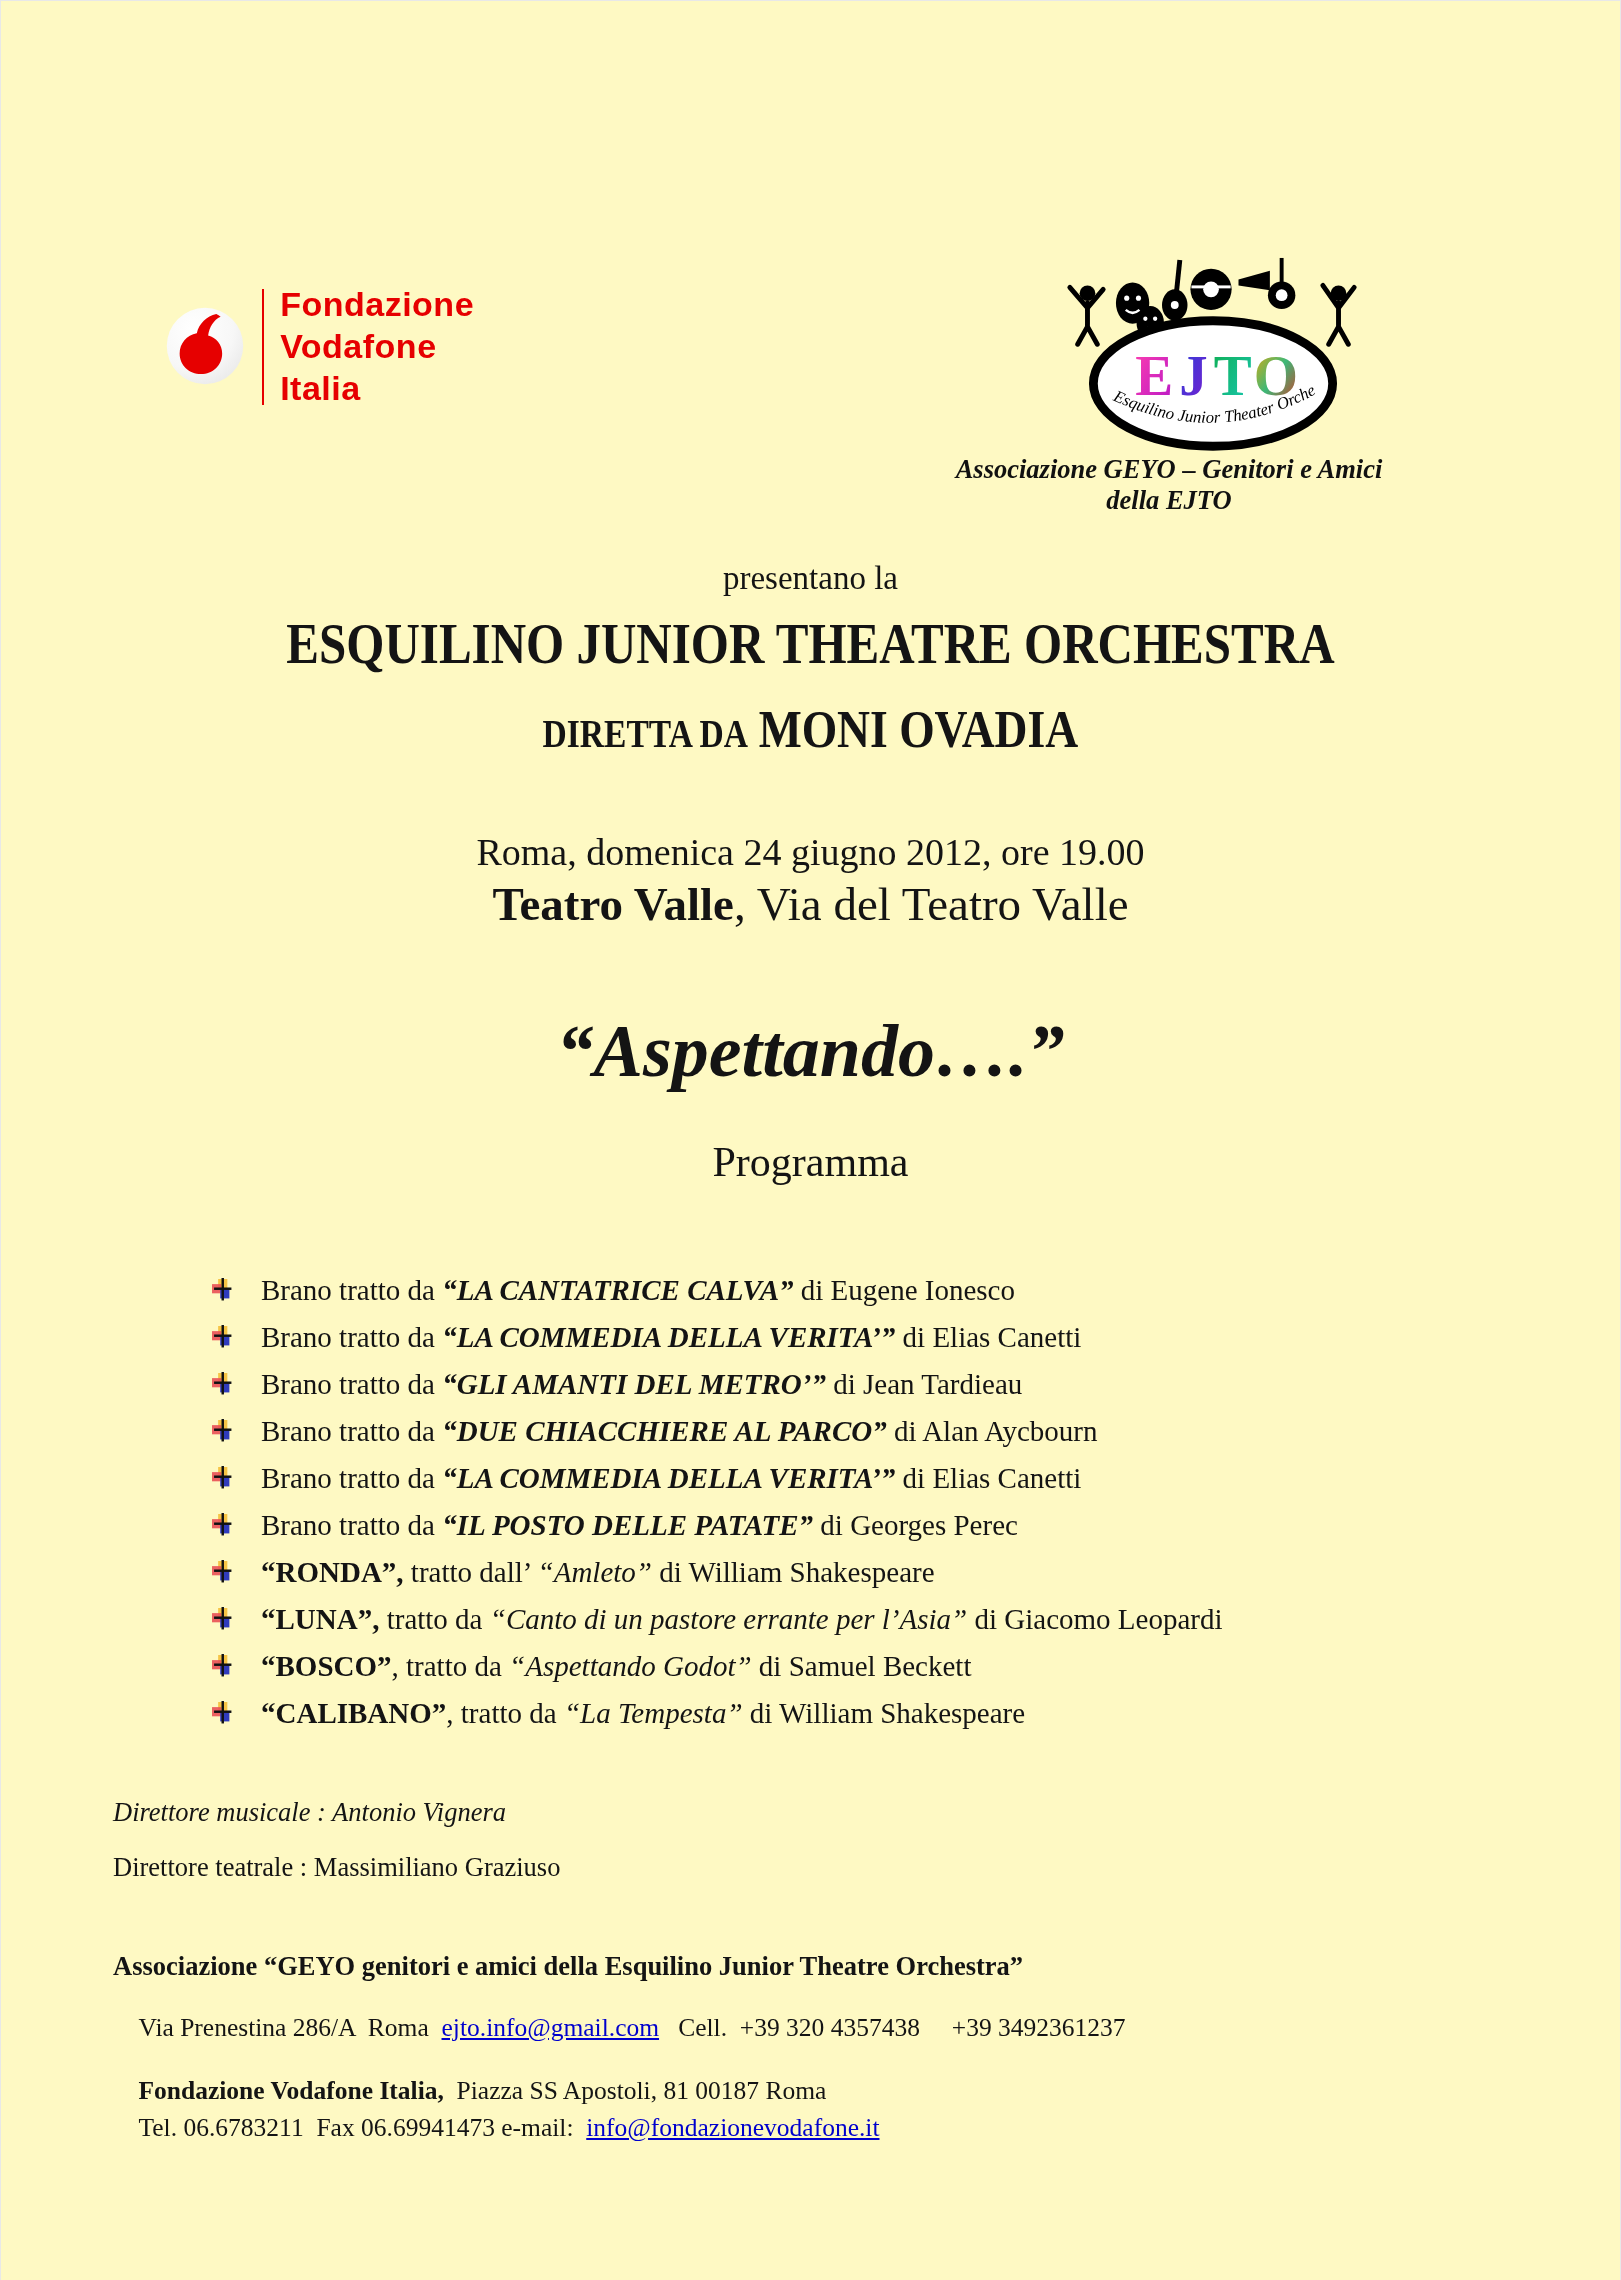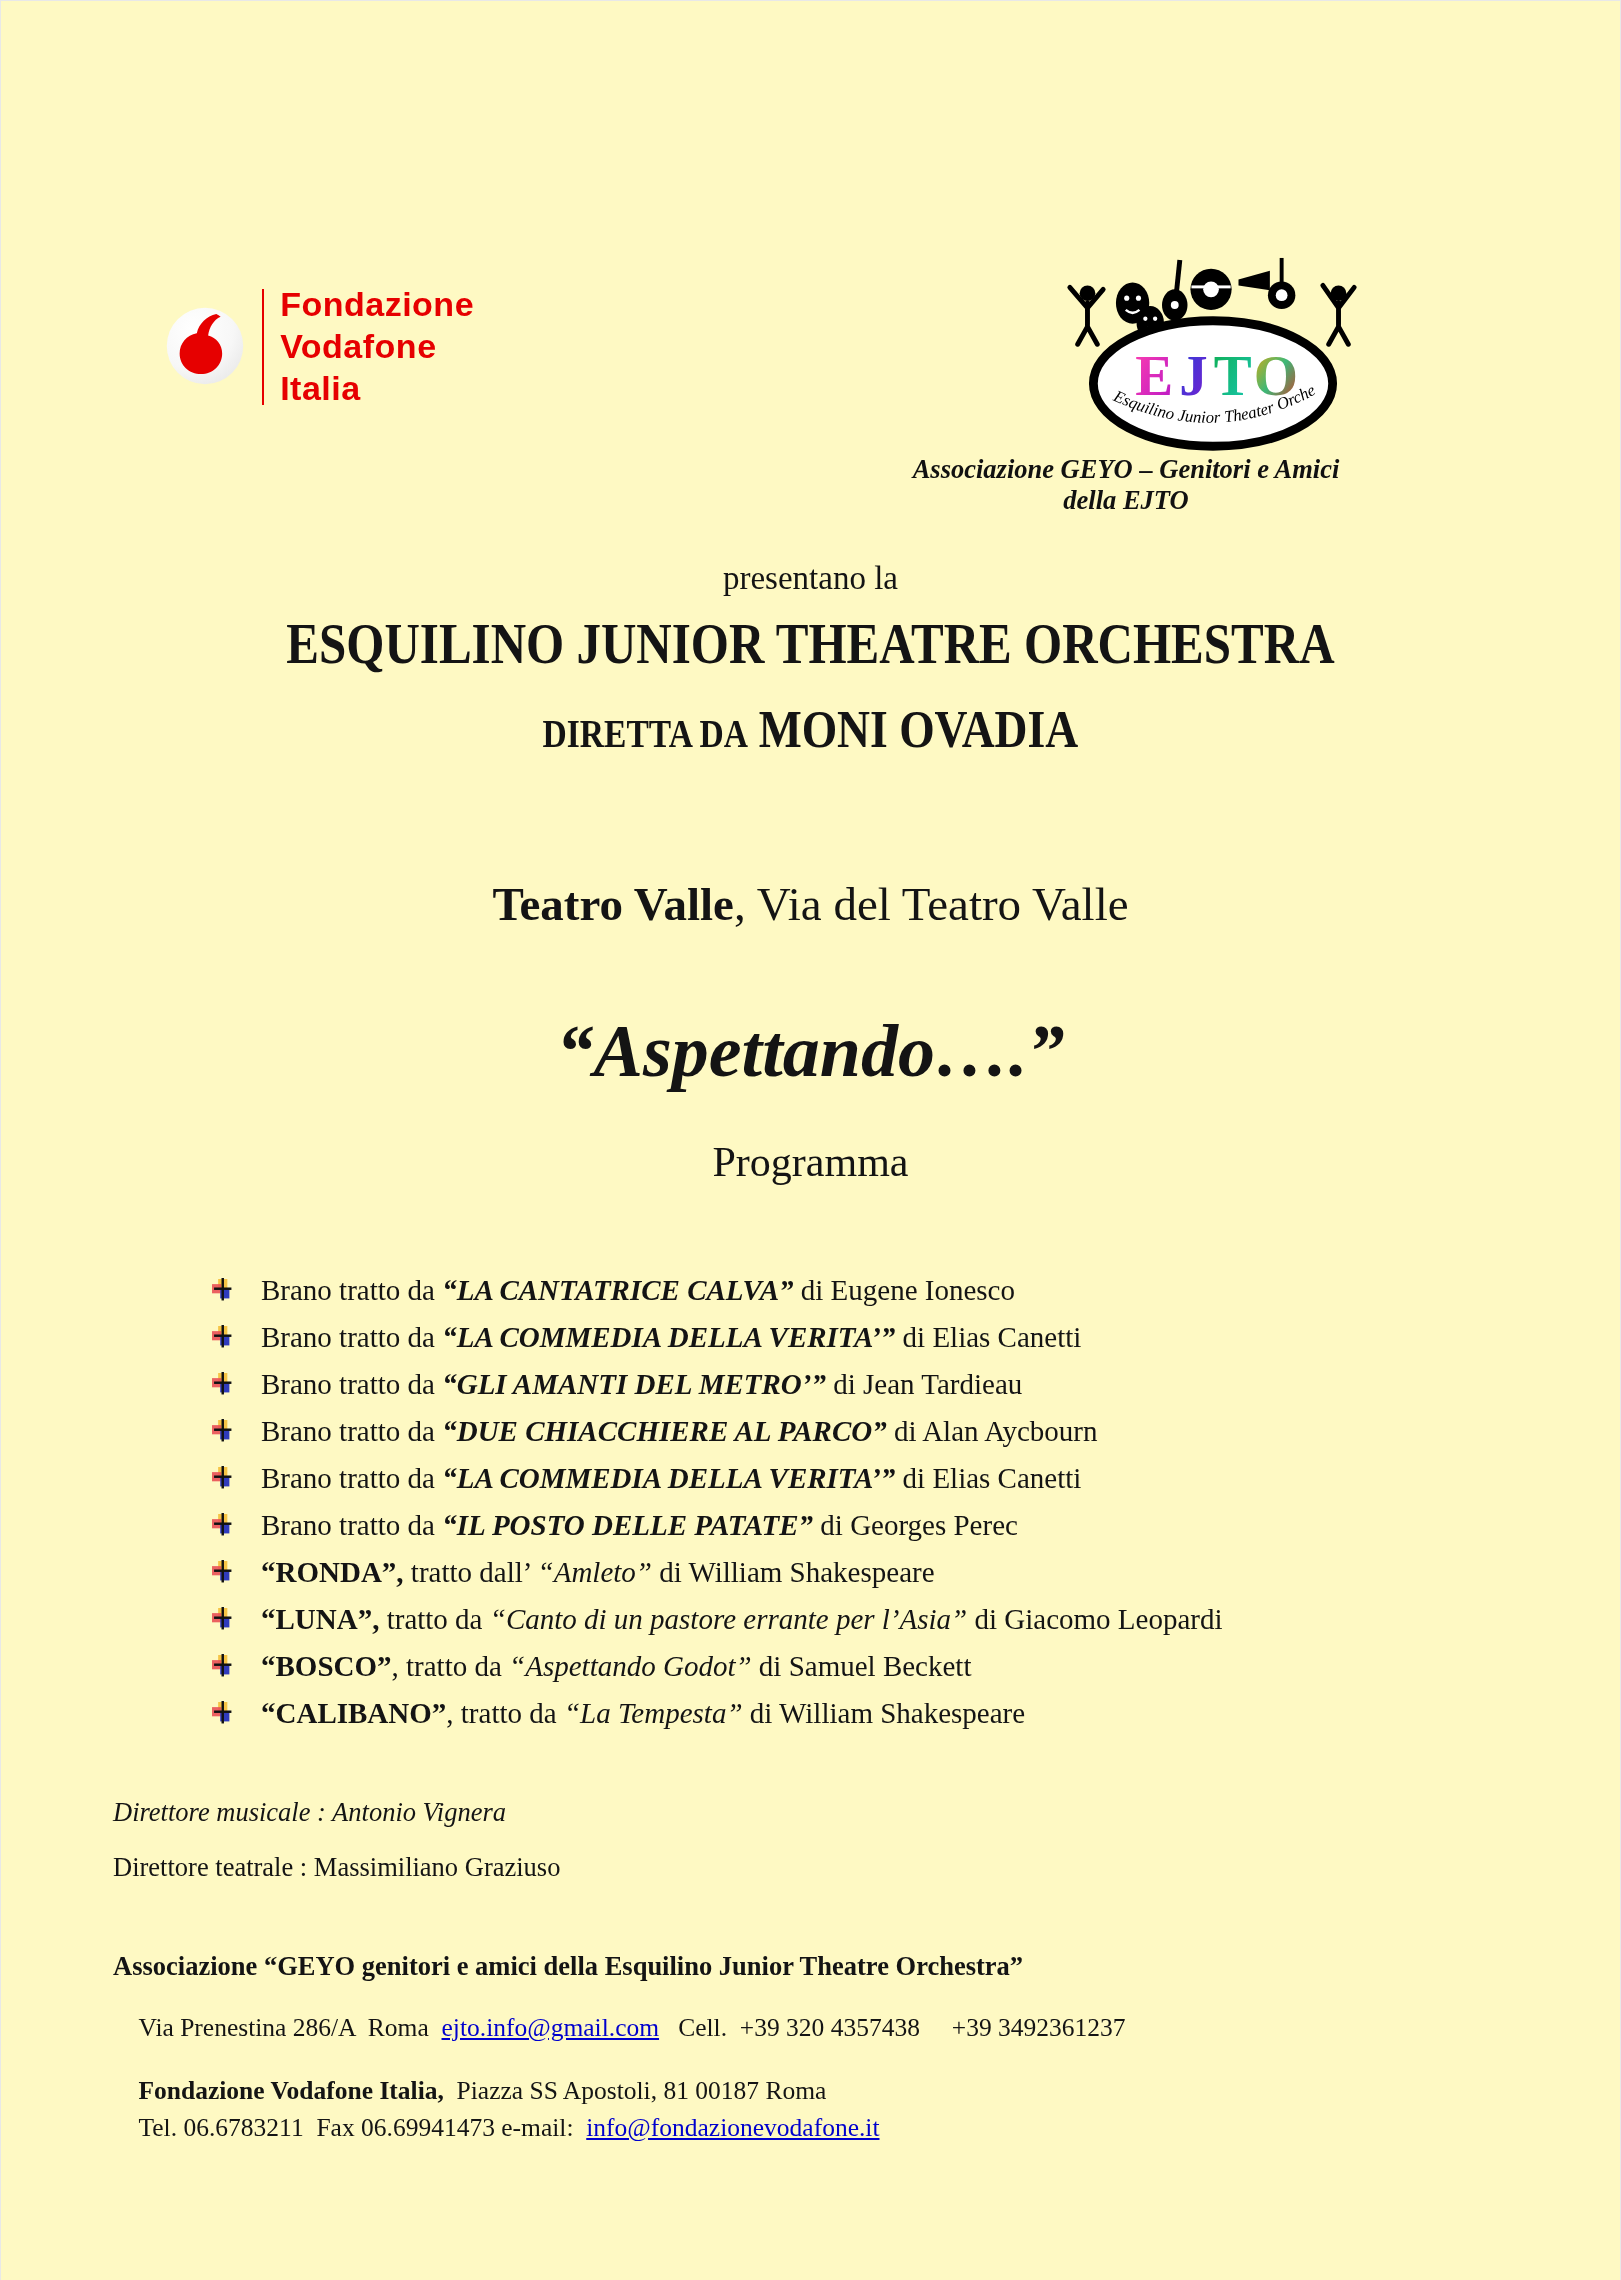--- a/index.html
+++ b/index.html
@@ -14,21 +14,21 @@
   
   .vodafone { position:absolute; left:165px; top:282px; display:flex; align-items:flex-start; }
   .vf-sphere { width:78px; height:78px; margin-top:23.5px; }
   .vf-divider { width:2.9px; height:116px; background:#e60000; margin:5.9px 15.7px 0 17.6px; }
   .vf-wordmark {
     font-family:"Liberation Sans", sans-serif; font-weight:bold; font-size:34px;
     line-height:42px; color:#e60000; letter-spacing:0.5px; margin-top:0px;
   }
   .ejto-logo { position:absolute; left:1057px; top:255px; width:310px; height:202px; }
   .ejto-caption {
-    position:absolute; left:890px; top:453px; width:470px; text-align:center;
+    position:absolute; left:933px; top:453px; width:470px; text-align:center;
     font-weight:bold; font-style:italic; font-size:26.5px; color:#111;
   }
 
   
   .presenter      { top:559px;  font-size:33px; }
   .main-title     { top:610px;  font-size:57px; font-weight:bold; letter-spacing:0px; }
   .directed       { top:698px; }
   .directed-prefix{ font-size:39px; font-weight:bold; margin-right:0.32em; }
   .director-name  { font-size:53px; font-weight:bold; }
   .date-line      { top:829px;  font-size:38px; }
@@ -159,20 +159,21 @@
   <div class="center-line presenter">presentano la</div>
 
   <div class="center-line main-title">
     <span class="condensed">ESQUILINO JUNIOR THEATRE ORCHESTRA</span>
   </div>
 
   <div class="center-line directed">
     <span class="condensed"><span class="directed-prefix">DIRETTA DA</span><span class="director-name">MONI OVADIA</span></span>
   </div>
 
+  <div class="center-line date-line">Roma, domenica 24 giugno 2012, ore 19.00</div>
 
   <div class="center-line venue-line">
     <span class="venue-name">Teatro Valle</span><span>, Via del Teatro Valle</span>
   </div>
 
   <div class="center-line show-title">“Aspettando….”</div>
 
   <div class="center-line program-heading">Programma</div>
 
   <ul class="program-list">

